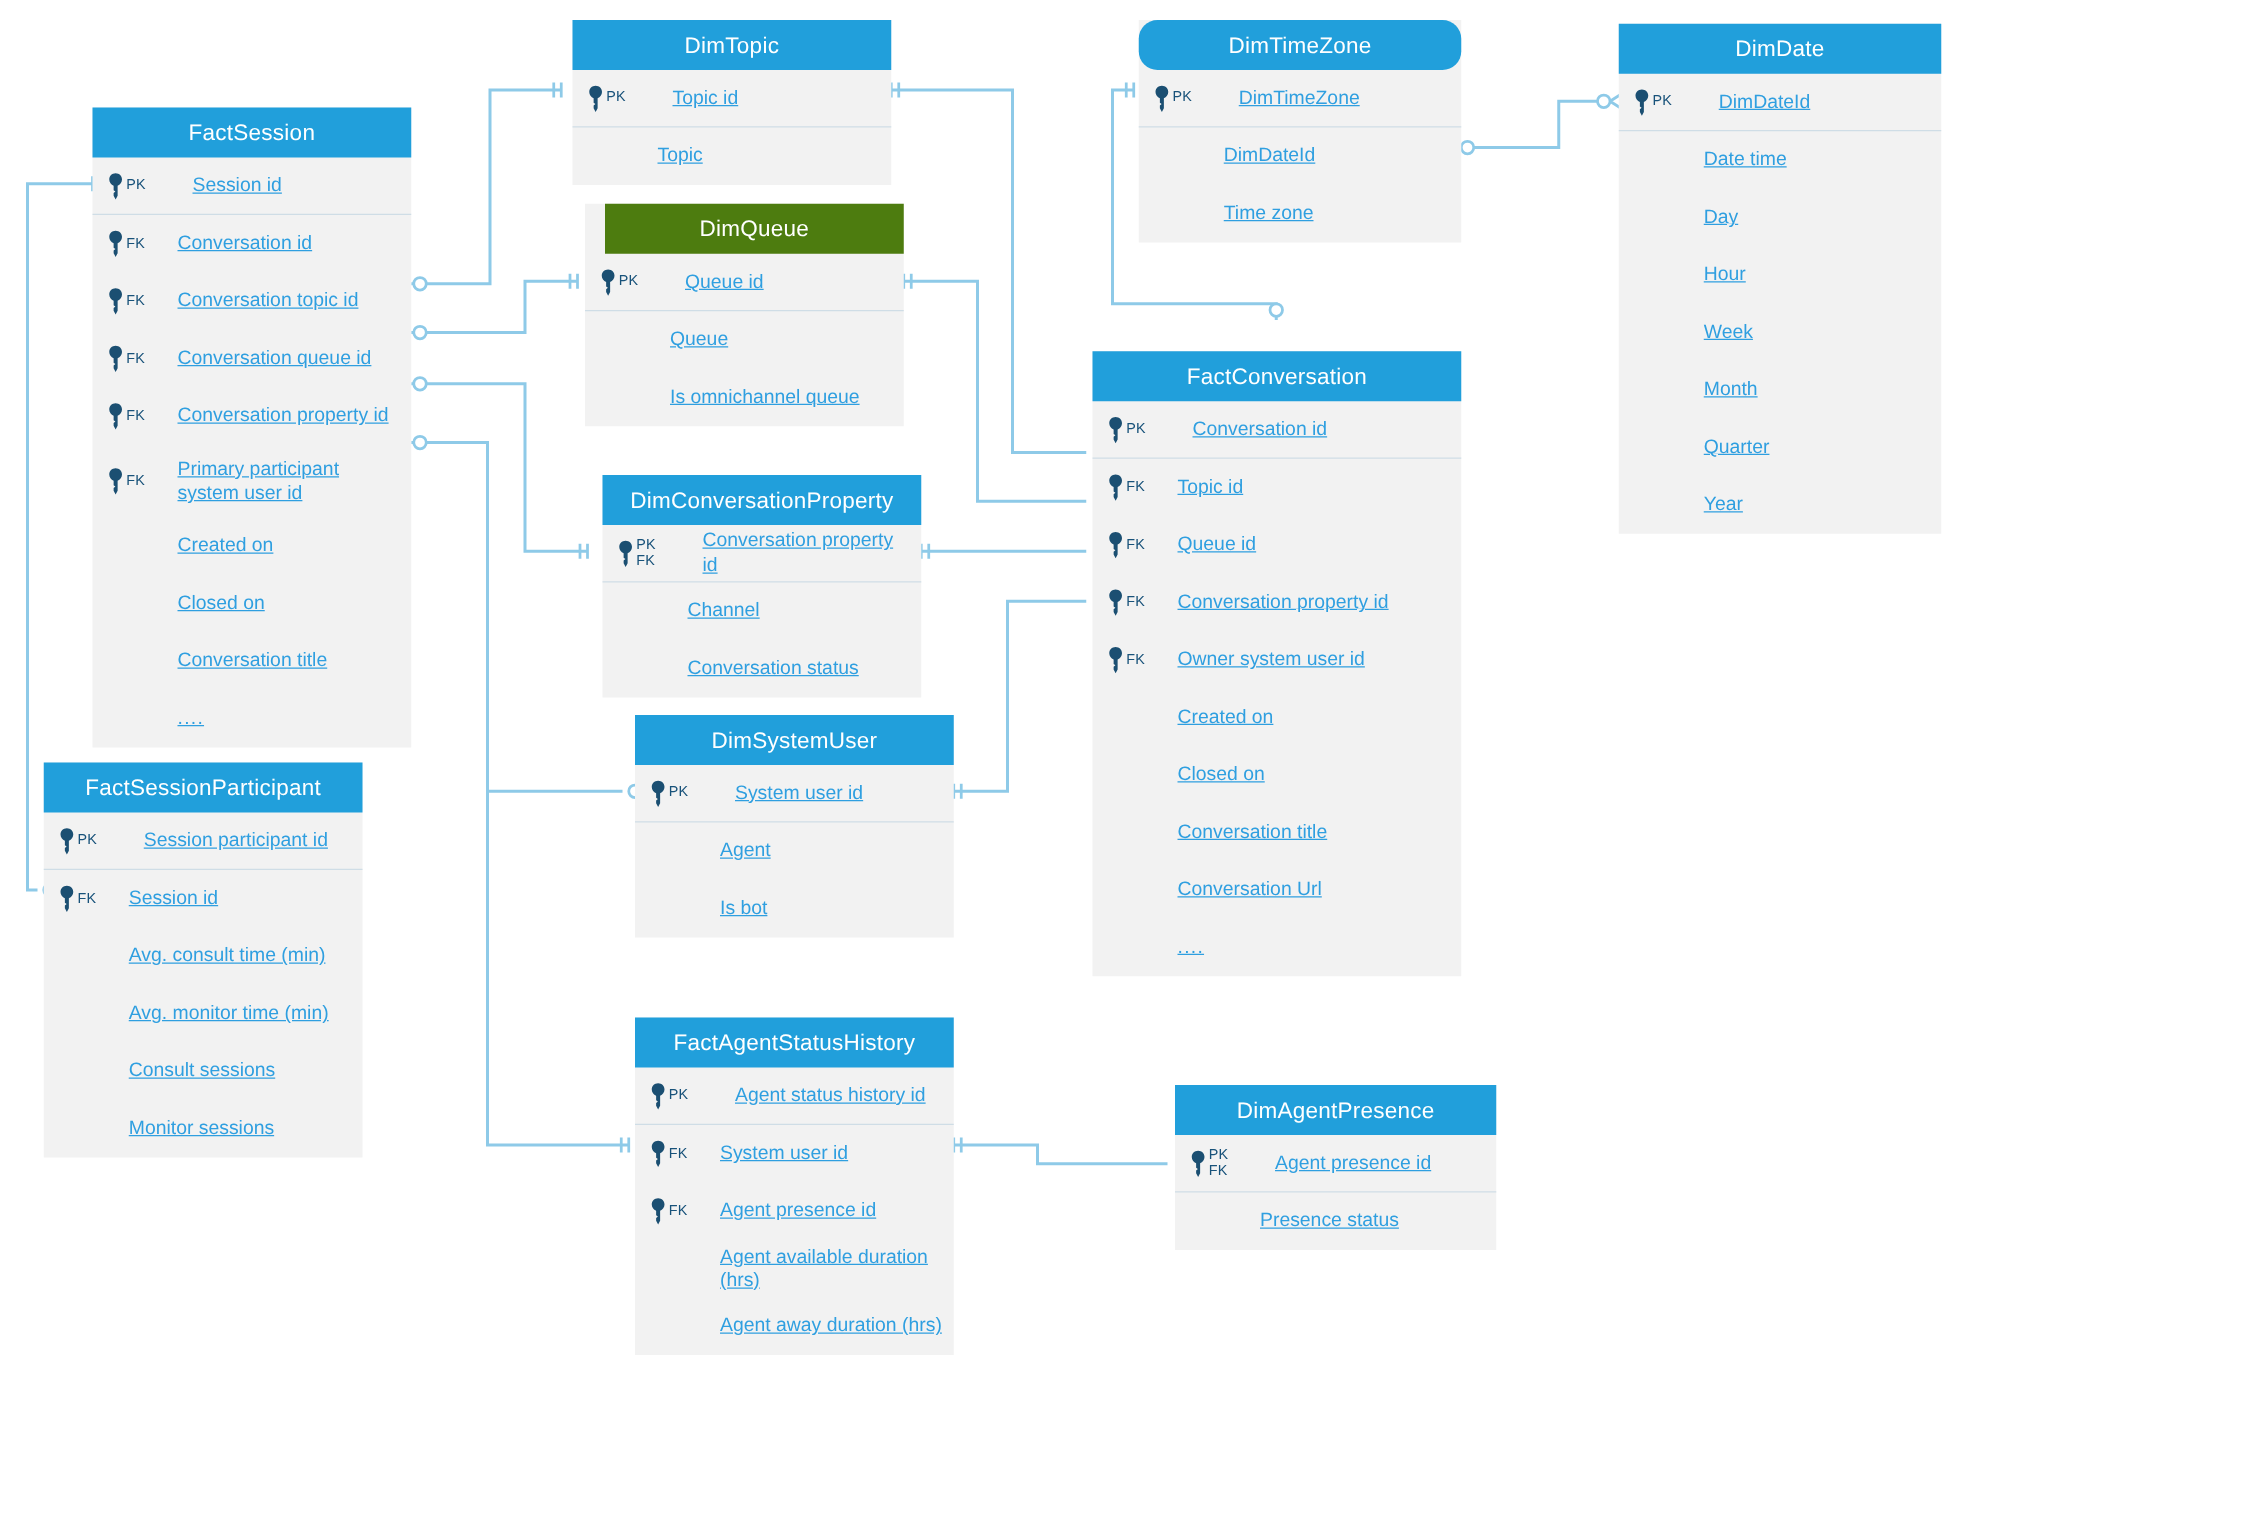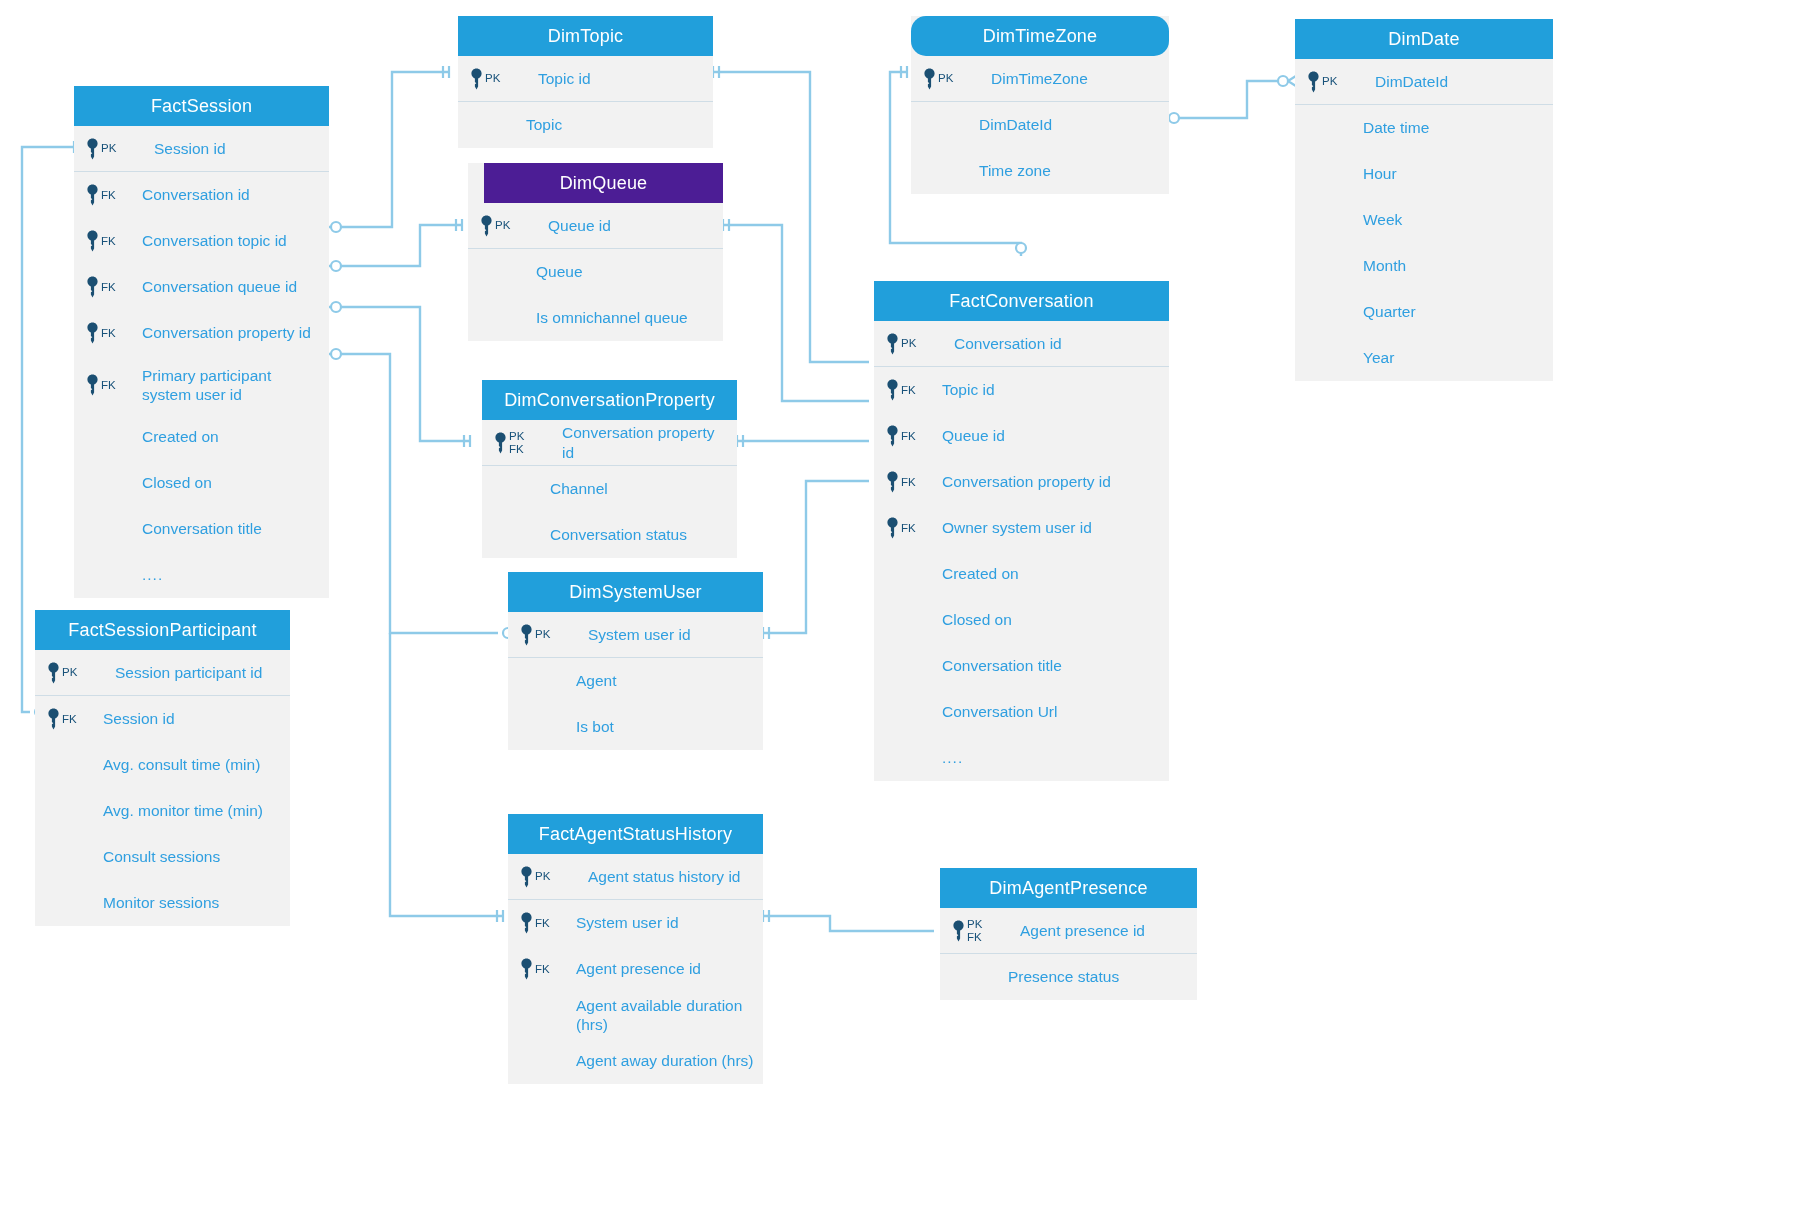--- a/index.html
+++ b/index.html
@@ -60,21 +60,21 @@
   .keycell.empty { width: 56px; flex: 0 0 56px; }
   .keyicon { width: 13px; height: 22px; display:block; flex:0 0 13px; }
   .keytag {
     font-size: 11.5px;
     color: #18527a;
     line-height: 1.05;
     font-weight: 500;
     letter-spacing: .1px;
   }
   .keytag.stacked { display: flex; flex-direction: column; }
-  .fieldname { line-height: 1.25; padding-right: 8px; }
+  .fieldname { line-height: 1.25; padding-right: 8px; text-decoration: underline; }
   .dots { letter-spacing: 1px; }
 </style>
 </head>
 <body>
 
 <div id="canvas">
 
   <svg id="wires" viewBox="0 0 1800 1229" xmlns="http://www.w3.org/2000/svg">
     <g fill="none" stroke="#8ecae8" stroke-width="2.4">
 
@@ -246,21 +246,21 @@
           </div>
           <div class="fieldname">Topic id</div>
         </div>
         <div class="row" style="color: rgb(47, 159, 224);">
           <div class="keycell empty"></div>
           <div class="fieldname">Topic</div>
         </div>
       </div>
     </div>
     <div class="entity" style="left: 468px; top: 163px; width: 255px; background: rgb(242, 242, 242);">
-      <div class="entity-header" style="height: 40px; background: #4c1d95; margin-left: 16px;">DimQueue</div>
+      <div class="entity-header" style="height: 40px; background: #4d7c0f; margin-left: 16px;">DimQueue</div>
       <div class="rows">
         <div class="row pk-sep" style="color: rgb(47, 159, 224); border-bottom-color: rgb(207, 221, 230);">
           <div class="keycell">
             <svg viewBox="0 0 13 22" class="keyicon">
               <path d="M6.5 0.5 C9.5 0.5 11.6 2.7 11.6 5.6 C11.6 7.9 10.1 9.8 8.1 10.5 L8.1 18.5 L6.5 21.5 L4.9 18.5 L4.9 16.3 L6.3 15.2 L4.9 14.1 L4.9 10.5 C2.9 9.8 1.4 7.9 1.4 5.6 C1.4 2.7 3.5 0.5 6.5 0.5 Z" fill="#1b4f72"></path>
             </svg>
             <span class="keytag" style="color: rgb(24, 82, 122);">PK</span>
           </div>
           <div class="fieldname">Queue id</div>
         </div>
@@ -424,20 +424,24 @@
             <span class="keytag" style="color: rgb(24, 82, 122);">PK</span>
           </div>
           <div class="fieldname">DimDateId</div>
         </div>
         <div class="row" style="color: rgb(47, 159, 224);">
           <div class="keycell empty"></div>
           <div class="fieldname">Date time</div>
         </div>
         <div class="row" style="color: rgb(47, 159, 224);">
           <div class="keycell empty"></div>
+          <div class="fieldname">Day</div>
+        </div>
+        <div class="row" style="color: rgb(47, 159, 224);">
+          <div class="keycell empty"></div>
           <div class="fieldname">Hour</div>
         </div>
         <div class="row" style="color: rgb(47, 159, 224);">
           <div class="keycell empty"></div>
           <div class="fieldname">Week</div>
         </div>
         <div class="row" style="color: rgb(47, 159, 224);">
           <div class="keycell empty"></div>
           <div class="fieldname">Month</div>
         </div>

